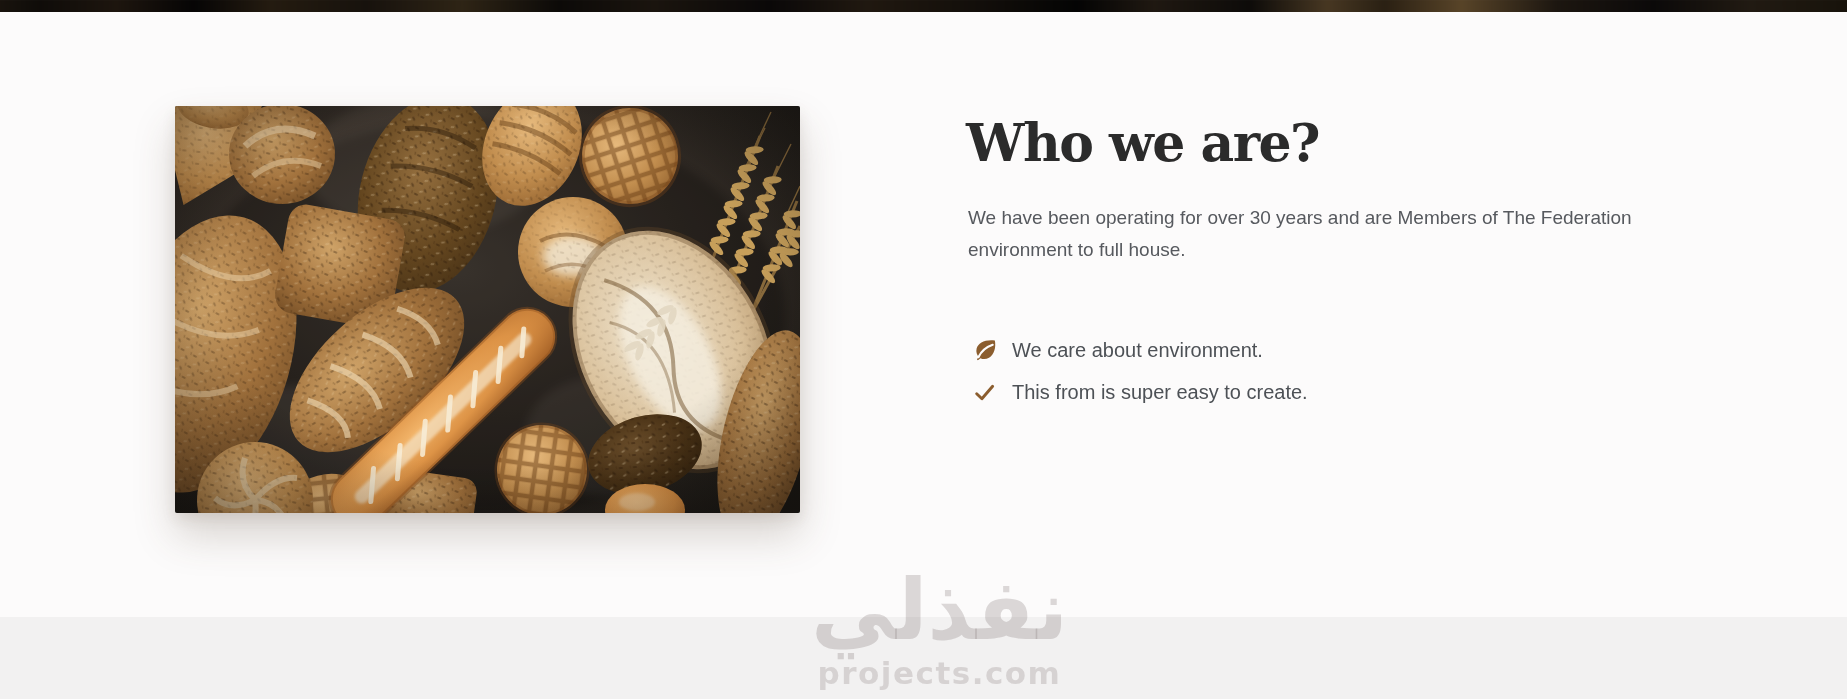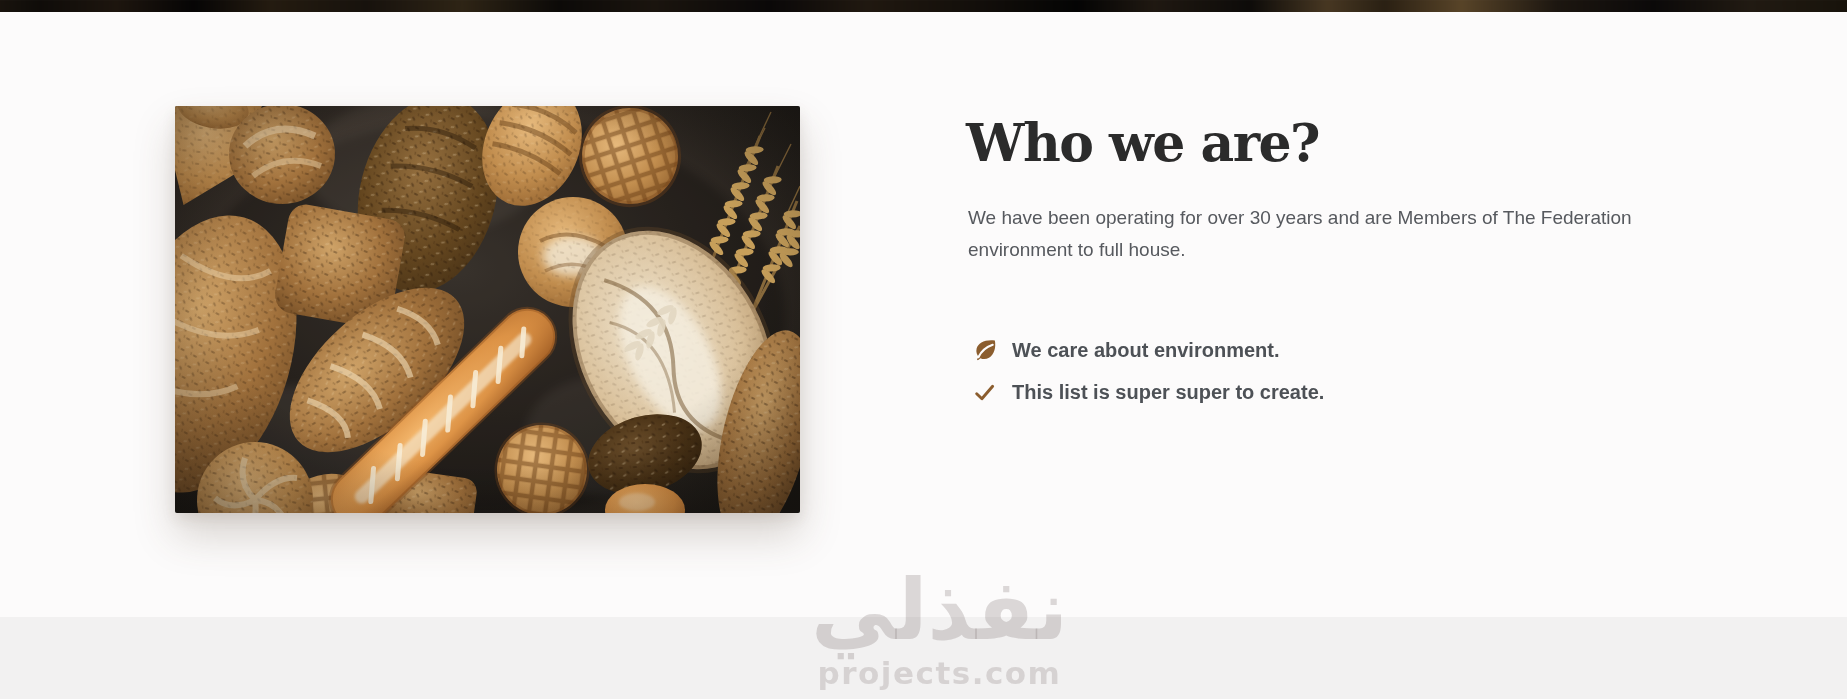--- a/index.html
+++ b/index.html
@@ -28,21 +28,21 @@
   .photo svg{display:block;width:100%;height:100%;}
   
   .content{position:absolute;left:966px;top:0;width:760px;}
   .heading{
     position:absolute;left:0;top:116px;margin:0;white-space:nowrap;
     font-family:"DejaVu Serif", serif;font-weight:700;font-size:52px;
     letter-spacing:-1.5px;color:#2b2b2b;line-height:1.05;text-align:right;
   }
   .para{position:absolute;left:2px;top:202px;font-size:19px;line-height:31.6px;color:#56595e;}
   .para span{display:block;white-space:nowrap;}
-  .features{position:absolute;left:2px;top:330px;margin:0;padding:0;list-style:none;font-weight:bold;}
+  .features{position:absolute;left:2px;top:330px;margin:0;padding:0;list-style:none;}
   .feature{display:flex;align-items:center;height:41.6px;}
   .feature .ic{width:32px;height:32px;flex:none;display:flex;align-items:center;justify-content:center;margin-right:12px;}
   .feature .txt{font-size:20px;color:#4d5156;white-space:nowrap;}
   
   .bottom-band{position:absolute;left:0;top:617px;width:1847px;height:82px;background:#f2f1f1;}
   .watermark{position:absolute;left:16px;top:0;width:1847px;height:699px;pointer-events:none;z-index:5;}
   .wm-ar{
     position:absolute;left:0;top:568px;width:100%;text-align:center;
     font-family:"DejaVu Sans", sans-serif;font-weight:700;font-size:84px;line-height:1;
     color:rgba(124,113,113,.26);
@@ -305,21 +305,21 @@
         </svg>
       </span>
       <span class="txt">We care about environment.</span>
     </li>
     <li class="feature">
       <span class="ic">
         <svg viewBox="0 0 24 24" width="25" height="25" aria-hidden="true">
           <path d="M4.5 13.2 L9.5 18 L19.8 6" fill="none" stroke="#8b5d2e" stroke-width="2.8" stroke-linecap="round" stroke-linejoin="round"></path>
         </svg>
       </span>
-      <span class="txt">This list is super super to create.</span>
+      <span class="txt">This from is super easy to create.</span>
     </li>
   </ul>
 </section>
 
 <div class="bottom-band"></div>
 
 <div class="watermark">
   <div class="wm-ar">نفذلي</div>
   <div class="wm-domain">projects.com</div>
 </div>

